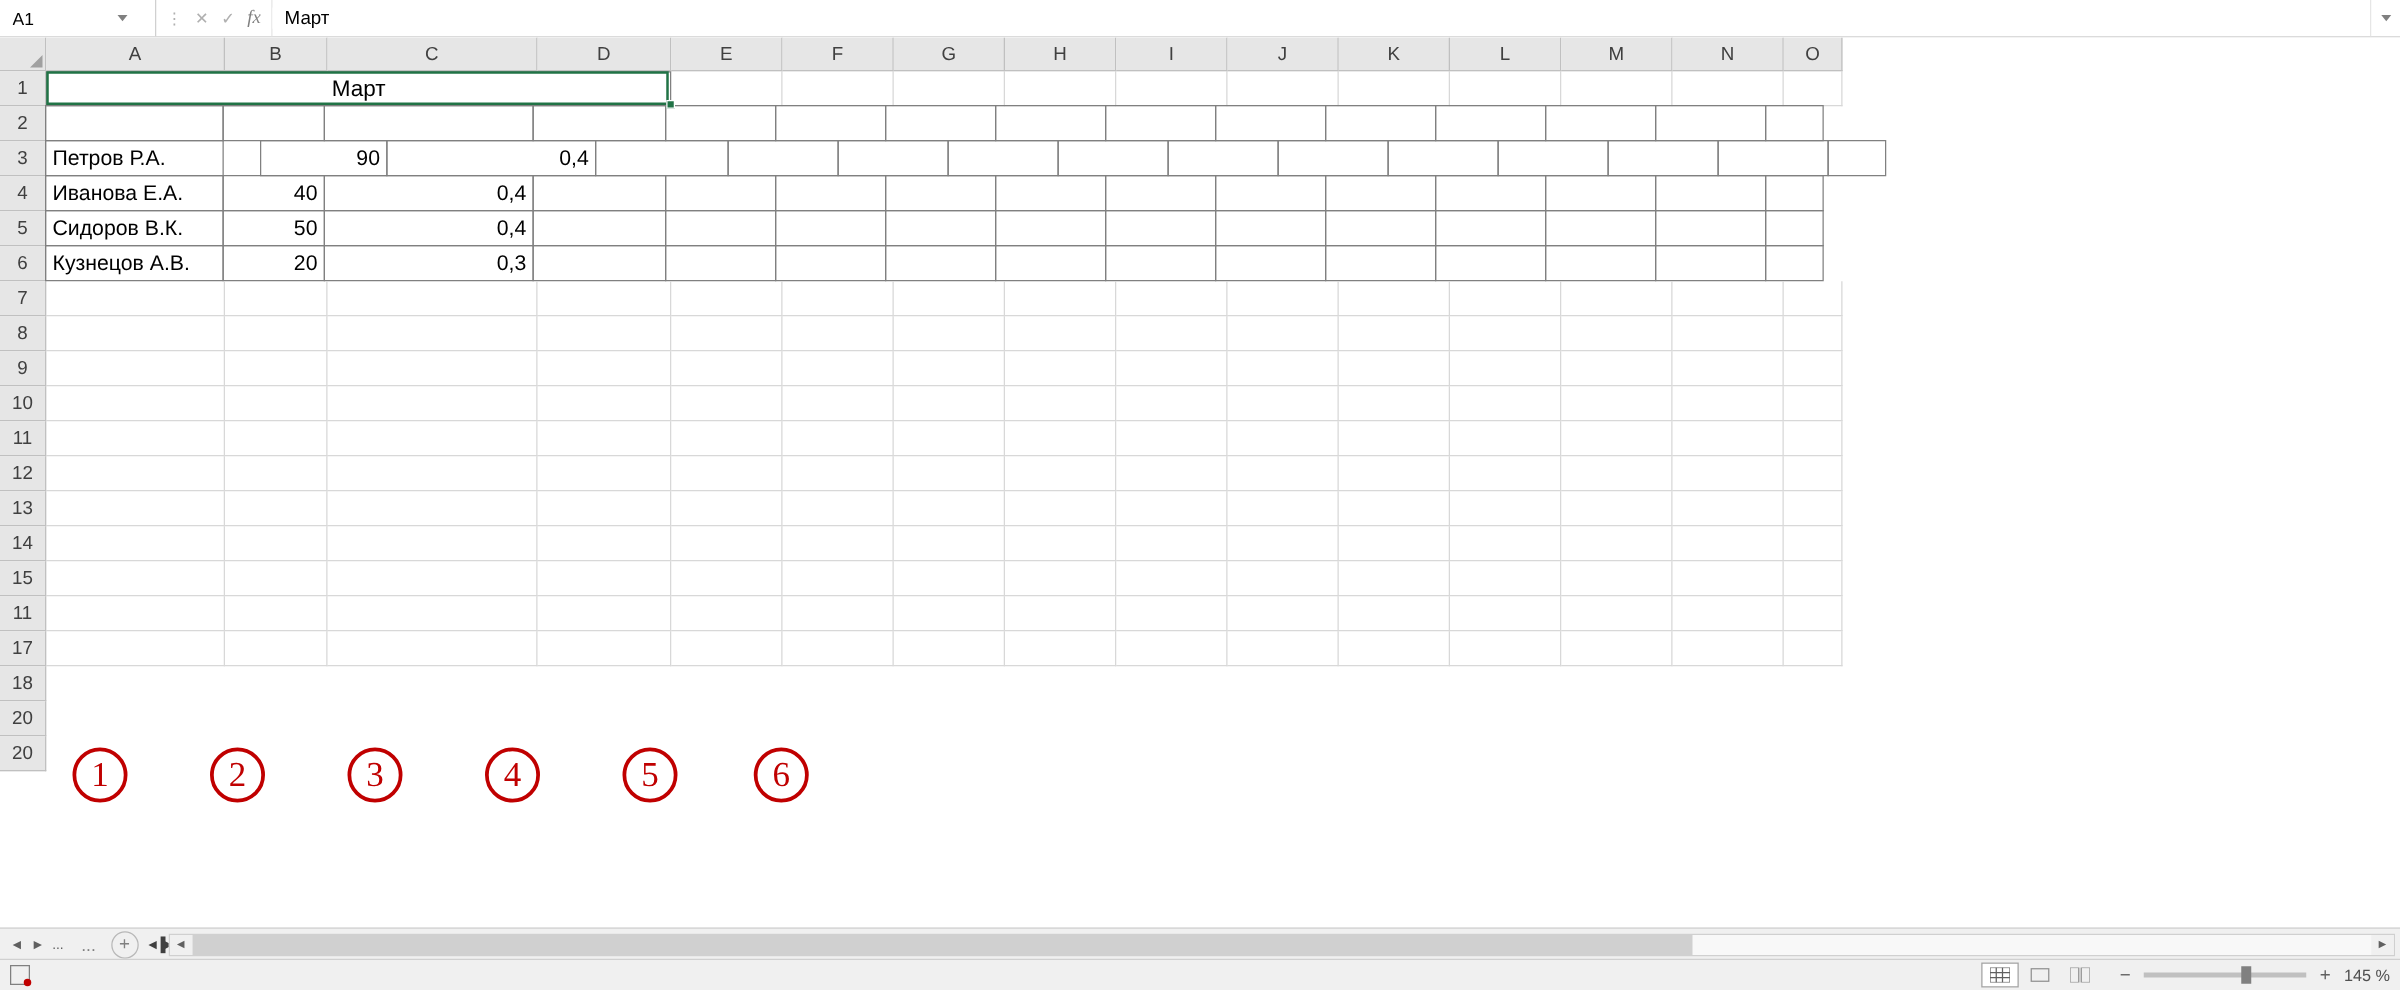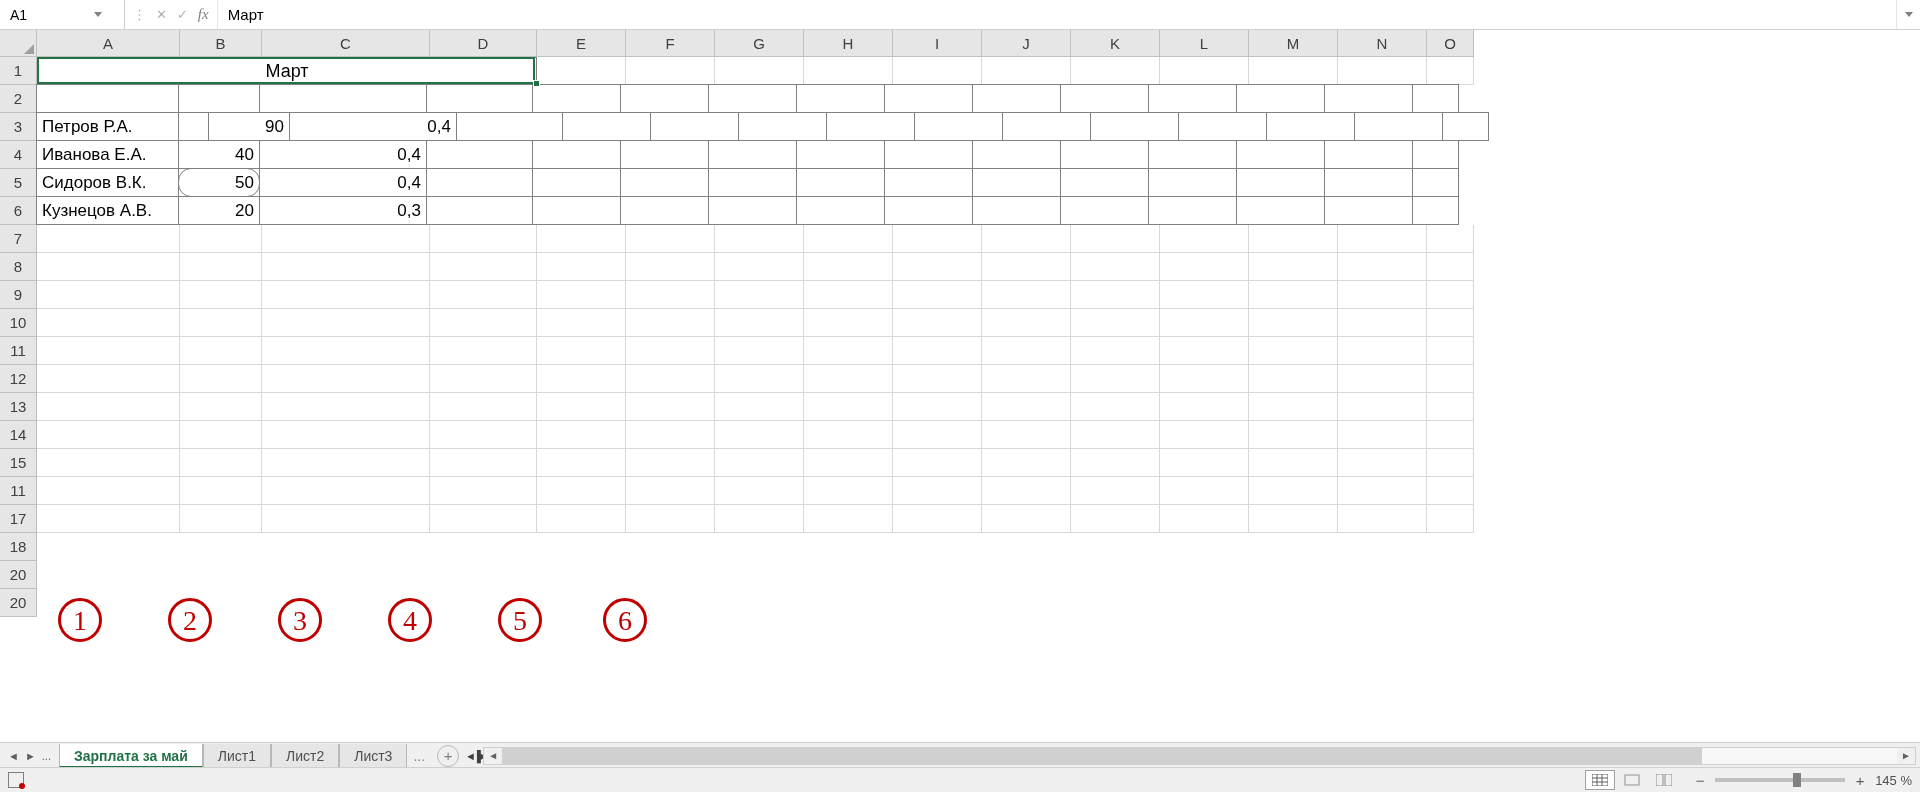--- a/index.html
+++ b/index.html
@@ -152,21 +152,21 @@
         <div class="cell" style="width: 89px;"></div>
         <div class="cell" style="width: 89px;"></div>
         <div class="cell" style="width: 89px;"></div>
         <div class="cell" style="width: 89px;"></div>
         <div class="cell" style="width: 89px;"></div>
         <div class="cell" style="width: 89px;"></div>
         <div class="cell" style="width: 47px;"></div>
       </div>
       <div class="grid-row bordered">
         <div class="cell" style="width: 143px;">Петров Р.А.</div>
-        <div class="cell" style="width: 82px; text-align: right; margin-left: 29px;">90</div>
+        <div class="cell" style="width: 102px; text-align: right; margin-left: 29px;">90</div>
         <div class="cell" style="width: 168px; text-align: right;">0,4</div>
         <div class="cell" style="width: 107px;"></div>
         <div class="cell" style="width: 89px;"></div>
         <div class="cell" style="width: 89px;"></div>
         <div class="cell" style="width: 89px;"></div>
         <div class="cell" style="width: 89px;"></div>
         <div class="cell" style="width: 89px;"></div>
         <div class="cell" style="width: 89px;"></div>
         <div class="cell" style="width: 89px;"></div>
         <div class="cell" style="width: 89px;"></div>
@@ -186,21 +186,21 @@
         <div class="cell" style="width: 89px;"></div>
         <div class="cell" style="width: 89px;"></div>
         <div class="cell" style="width: 89px;"></div>
         <div class="cell" style="width: 89px;"></div>
         <div class="cell" style="width: 89px;"></div>
         <div class="cell" style="width: 89px;"></div>
         <div class="cell" style="width: 47px;"></div>
       </div>
       <div class="grid-row bordered">
         <div class="cell" style="width: 143px;">Сидоров В.К.</div>
-        <div class="cell" style="width: 82px; text-align: right; border-radius: 13px;">50</div>
+        <div class="cell" style="width: 82px; text-align: right;">50</div>
         <div class="cell" style="width: 168px; text-align: right;">0,4</div>
         <div class="cell" style="width: 107px;"></div>
         <div class="cell" style="width: 89px;"></div>
         <div class="cell" style="width: 89px;"></div>
         <div class="cell" style="width: 89px;"></div>
         <div class="cell" style="width: 89px;"></div>
         <div class="cell" style="width: 89px;"></div>
         <div class="cell" style="width: 89px;"></div>
         <div class="cell" style="width: 89px;"></div>
         <div class="cell" style="width: 89px;"></div>
@@ -433,26 +433,20 @@
     <line x1="511.53846153846155" y1="640.3076923076923" x2="470" y2="740" stroke="#c00000" stroke-width="2.5" marker-end="url(#ah)"></line>
     <line x1="608.2963547479635" y1="634.3174102160314" x2="485" y2="740" stroke="#c00000" stroke-width="2.5" marker-end="url(#ah)"></line>
   </svg>
 
 <div class="tabbar">
   <div class="tab-nav">
     <span>◄</span>
     <span>►</span>
     <span>...</span>
   </div>
-  <div id="tabs" style="display:flex">
-      <div class="sheet-tab active">Зарплата за май</div>
-      <div class="sheet-tab">Лист1</div>
-      <div class="sheet-tab">Лист2</div>
-      <div class="sheet-tab">Лист3</div>
-    </div>
   <span style="padding:0 6px;color:#808080;cursor:pointer">...</span>
   <div class="add-sheet">+</div>
   <div class="tab-split">◄▐►</div>
   <div class="hscroll">
     <div class="hscroll-btn left">◄</div>
     <div class="hscroll-thumb"></div>
     <div class="hscroll-btn right">►</div>
   </div>
 </div>
 

